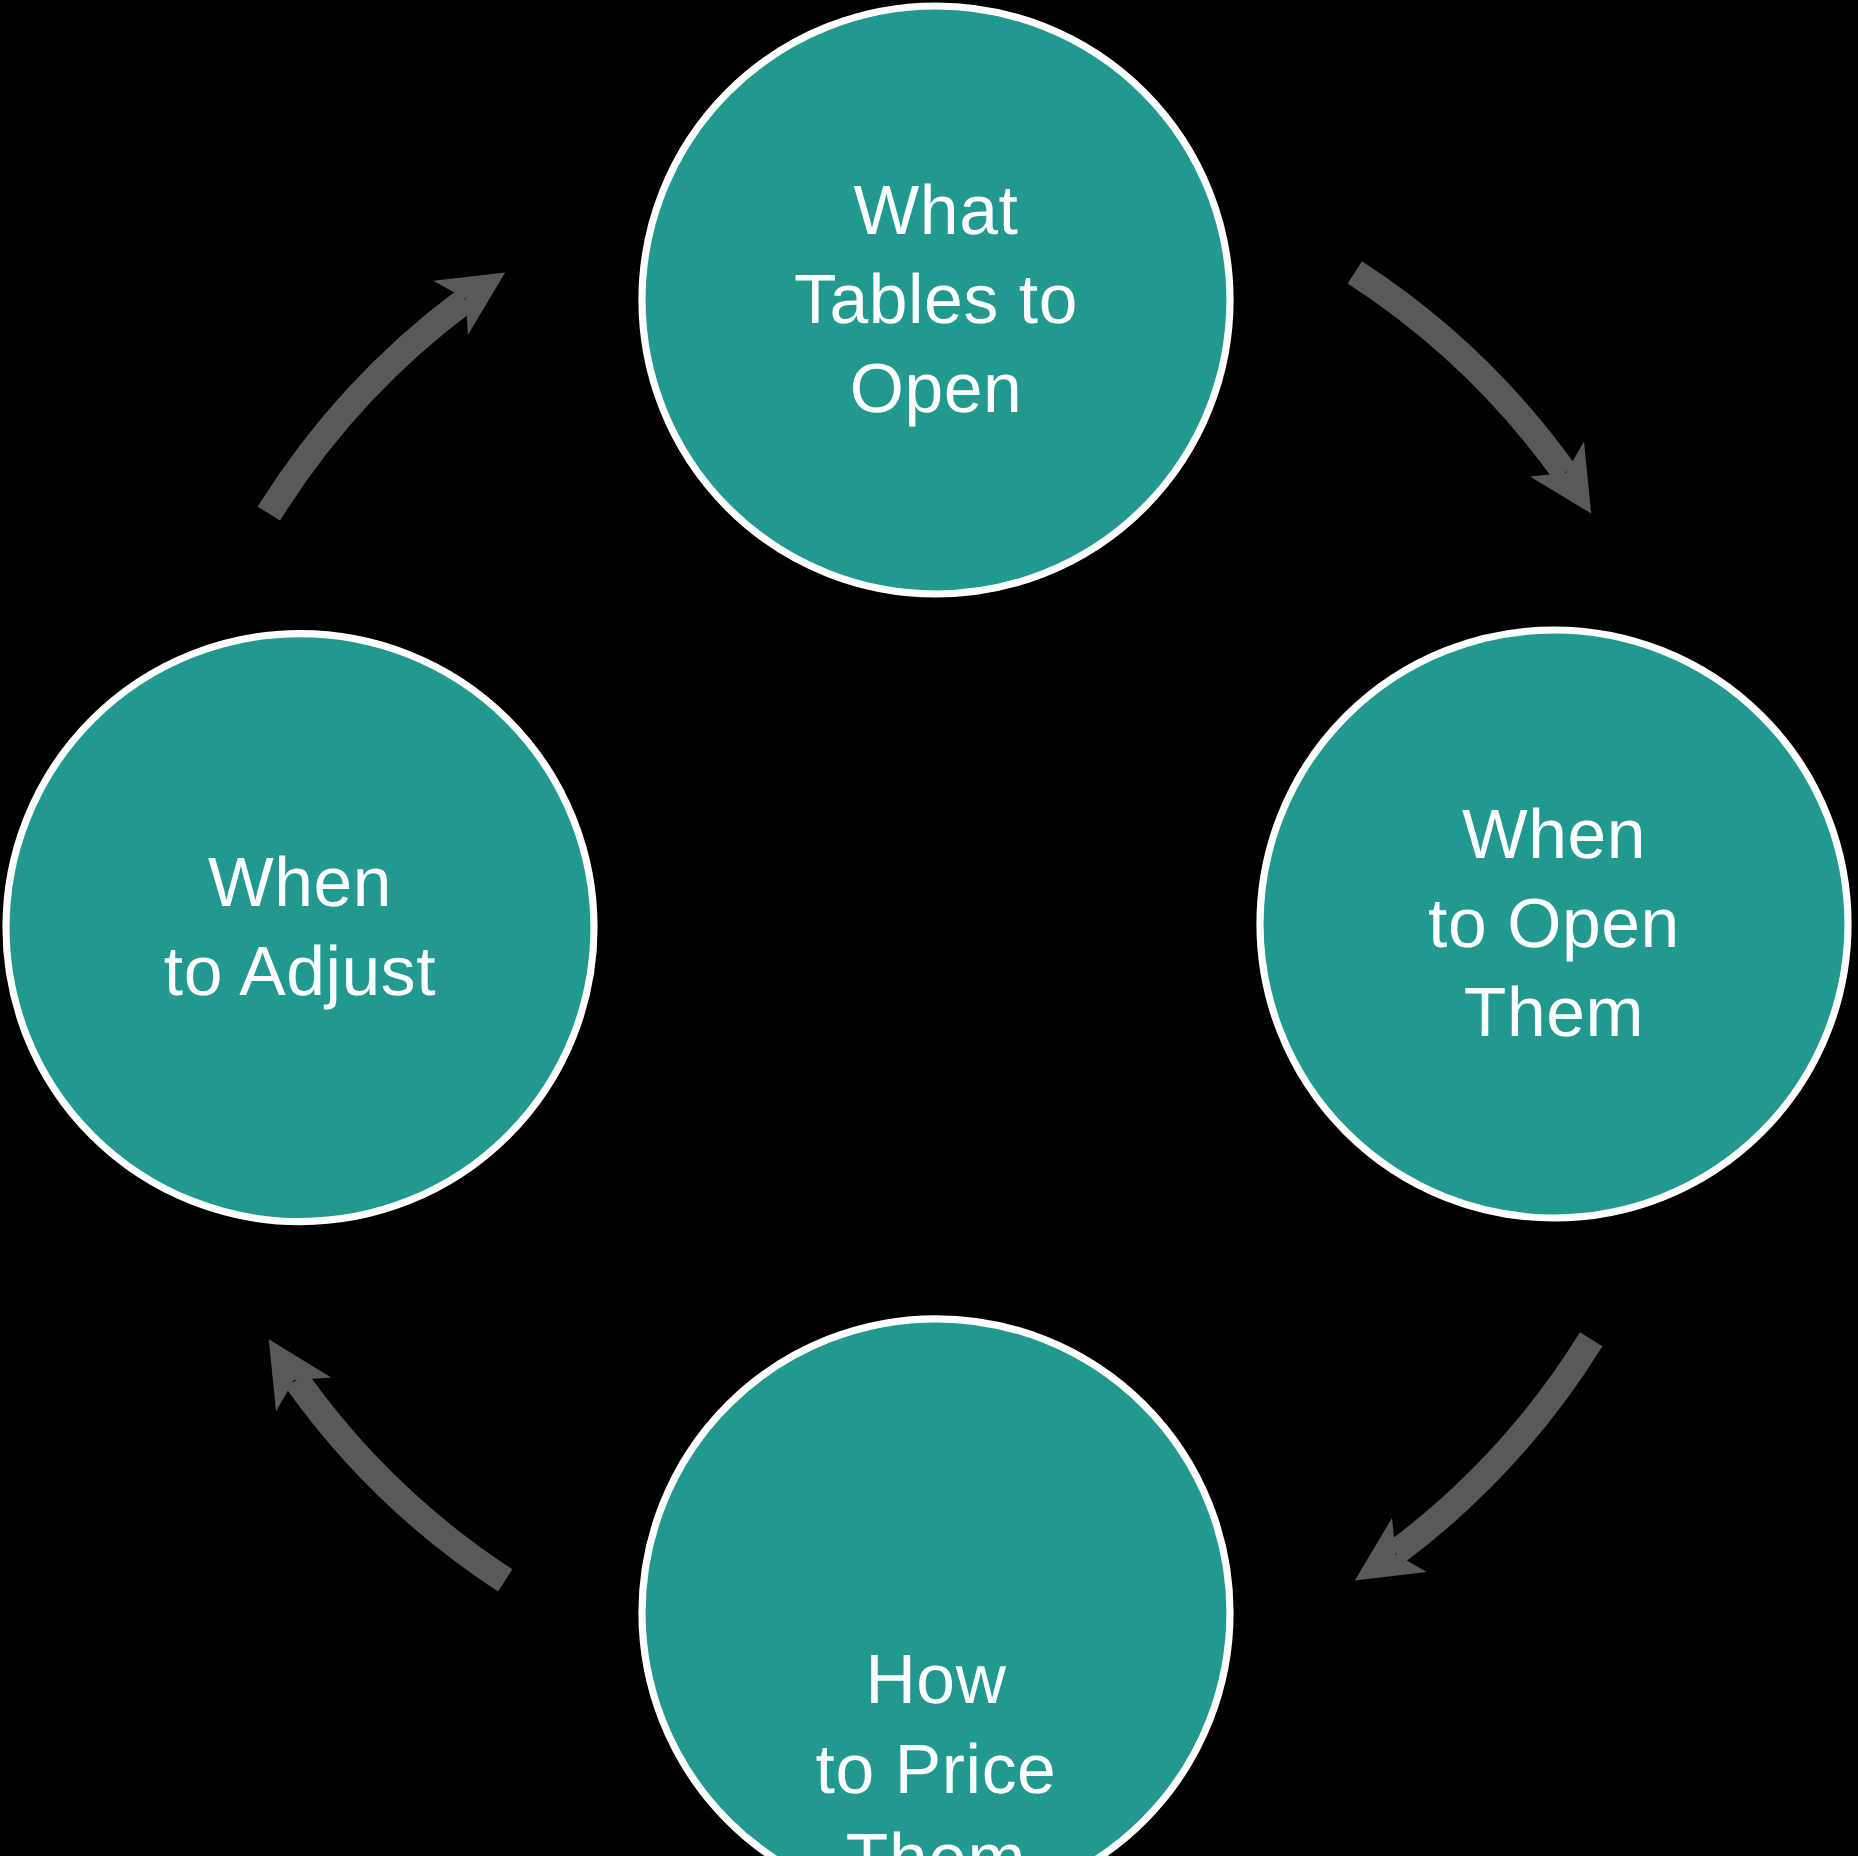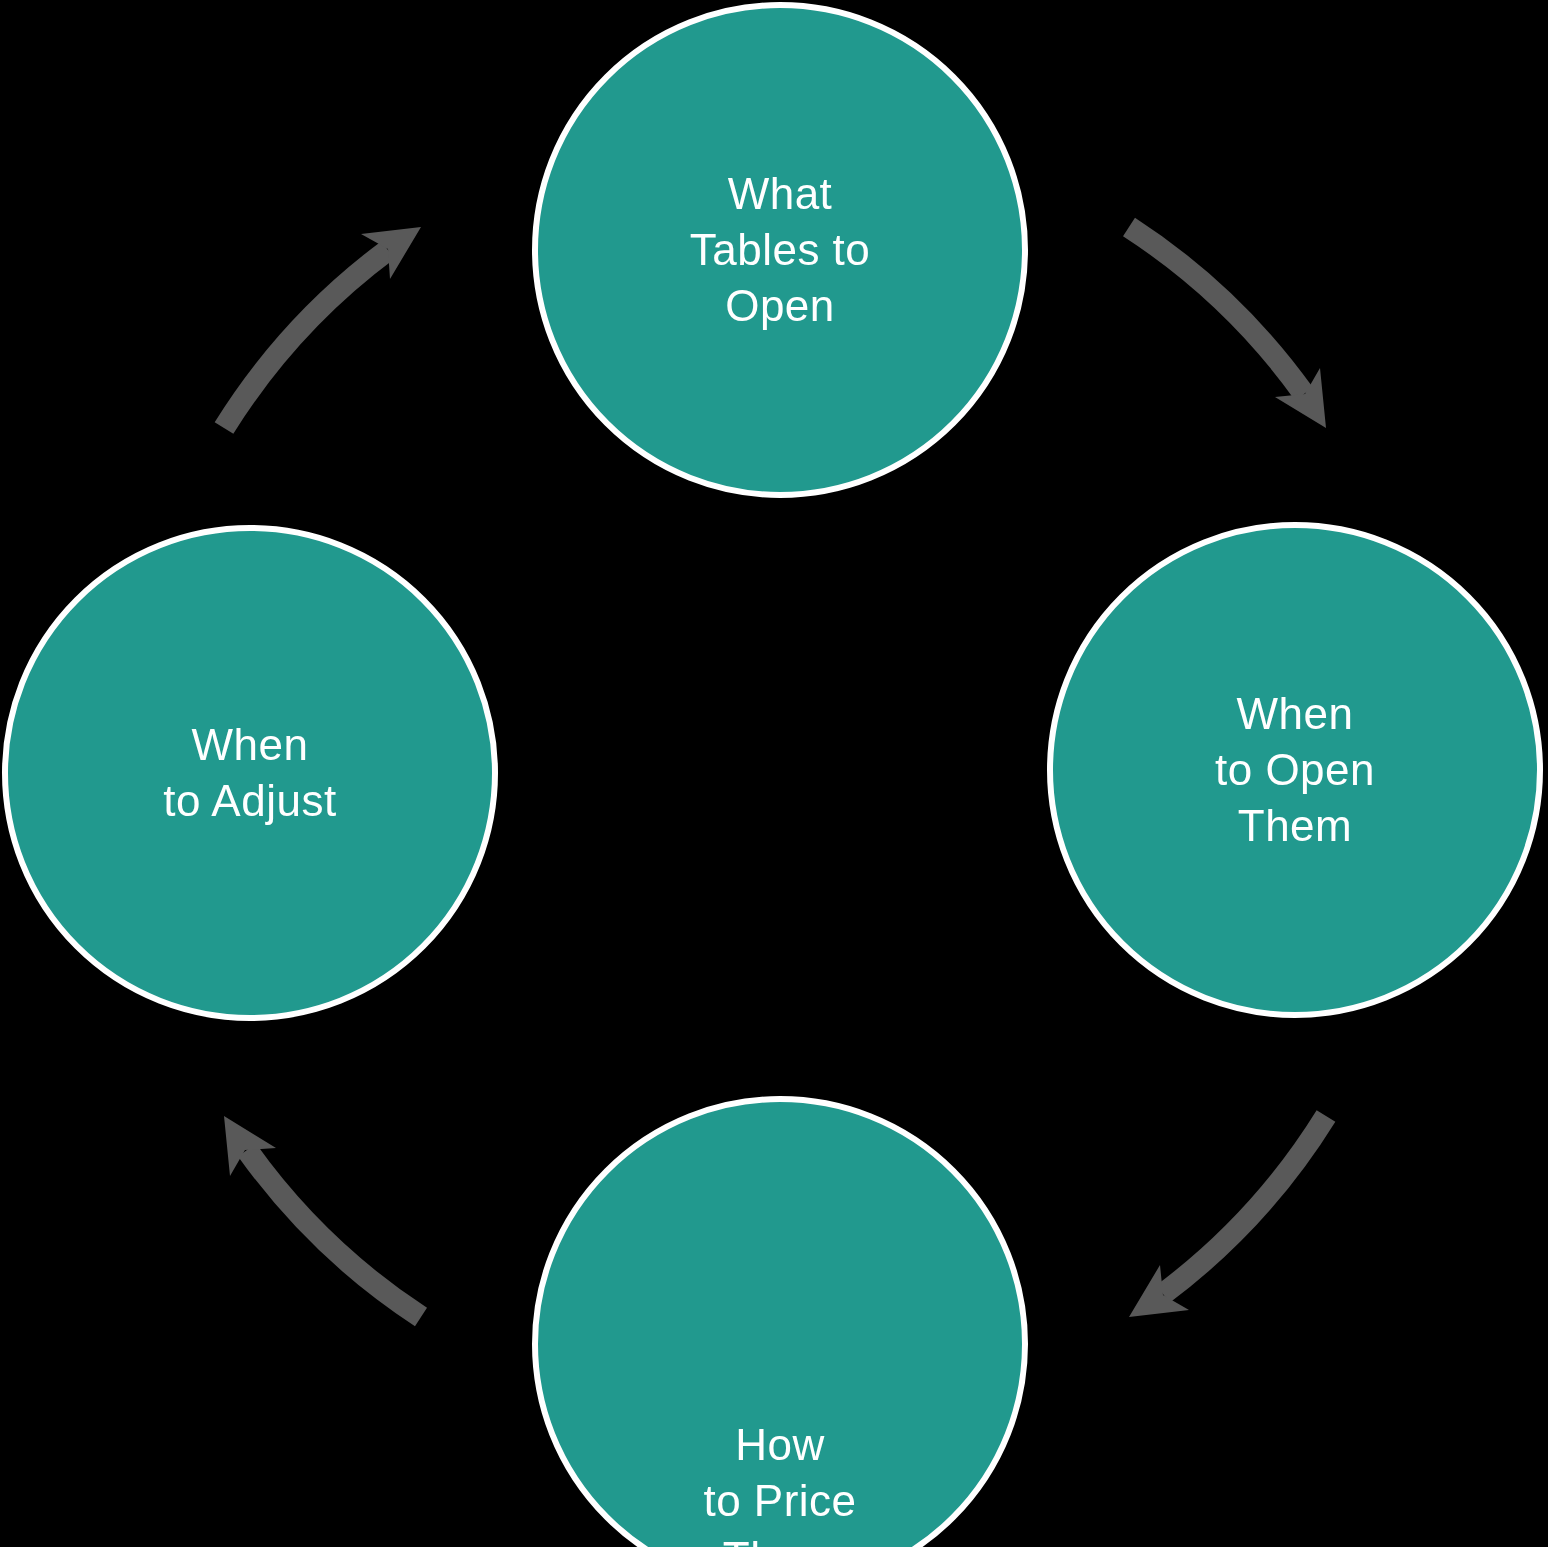--- a/index.html
+++ b/index.html
@@ -40,21 +40,21 @@
     box-sizing: border-box;
     border-radius: 50%;
     background: var(--node-fill, #21998E);
     border: 6px solid var(--node-border, #ffffff);
     display: flex;
     align-items: center;
     justify-content: center;
   }
   .node-label {
     color: var(--node-text, #ffffff);
-    font-size: 44px;
+    font-size: 58px;
     line-height: 1.28;
     text-align: center;
     white-space: pre-line;
     letter-spacing: 0.5px;
   }
   .node-top    { left: 532px;  top: 2px; }
   .node-right  { left: 1047px; top: 522px; }
   .node-bottom { left: 532px;  top: 1096px; align-items: flex-end; }
   .node-left   { left: 2px;    top: 525px; }
 </style>

